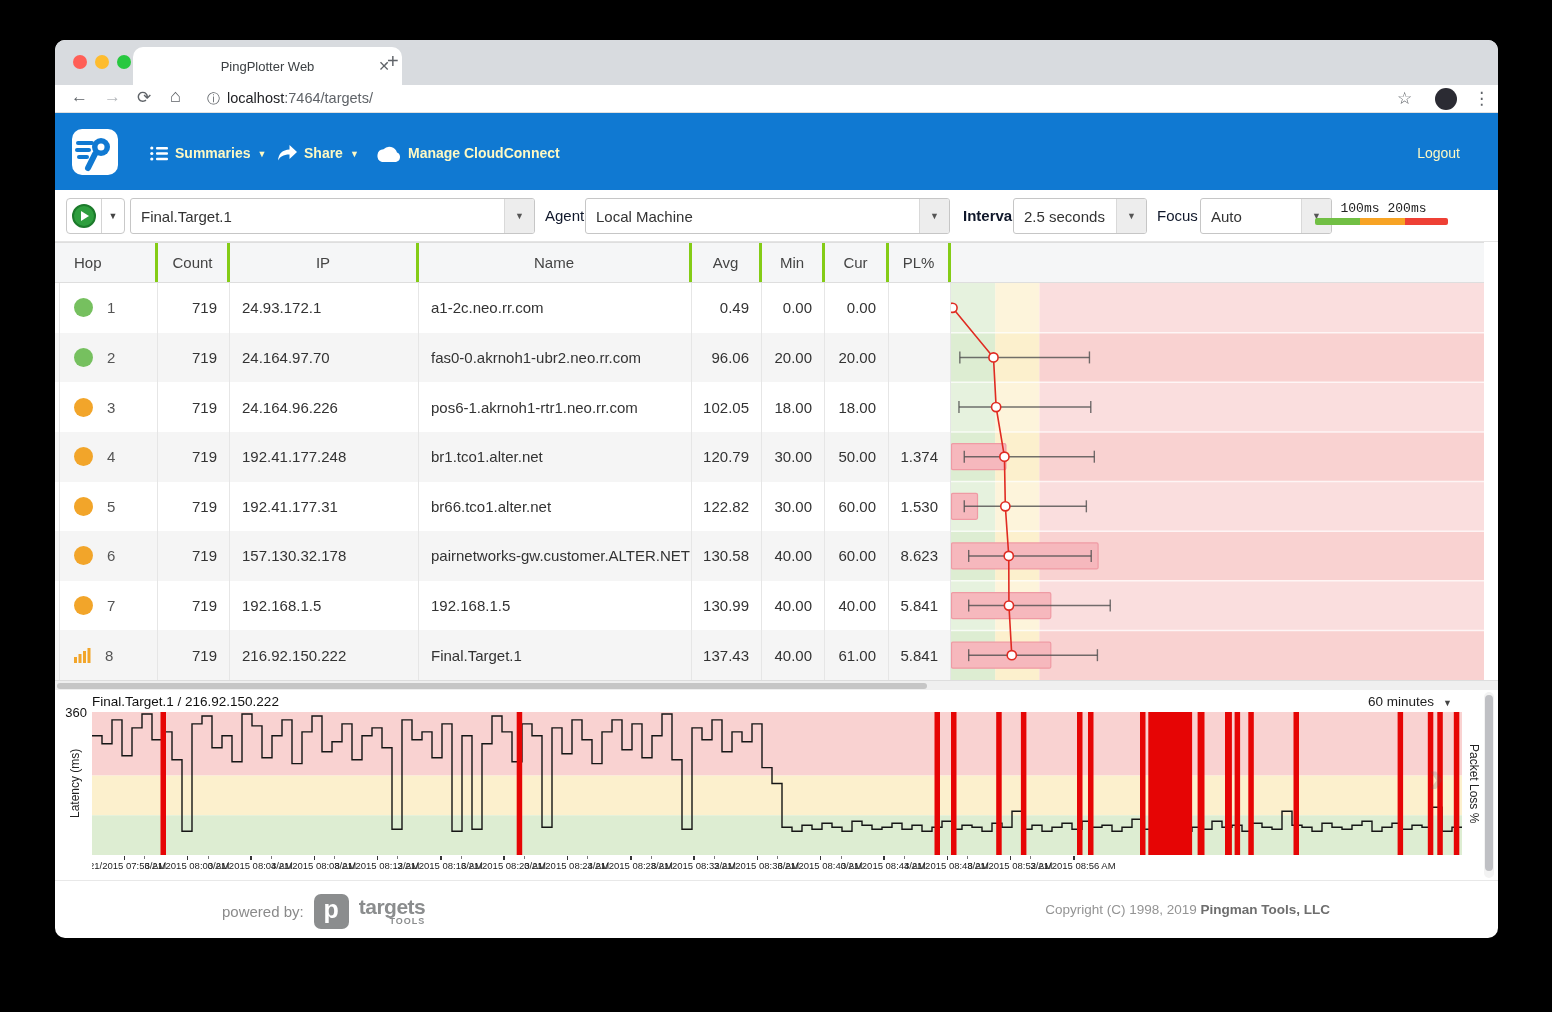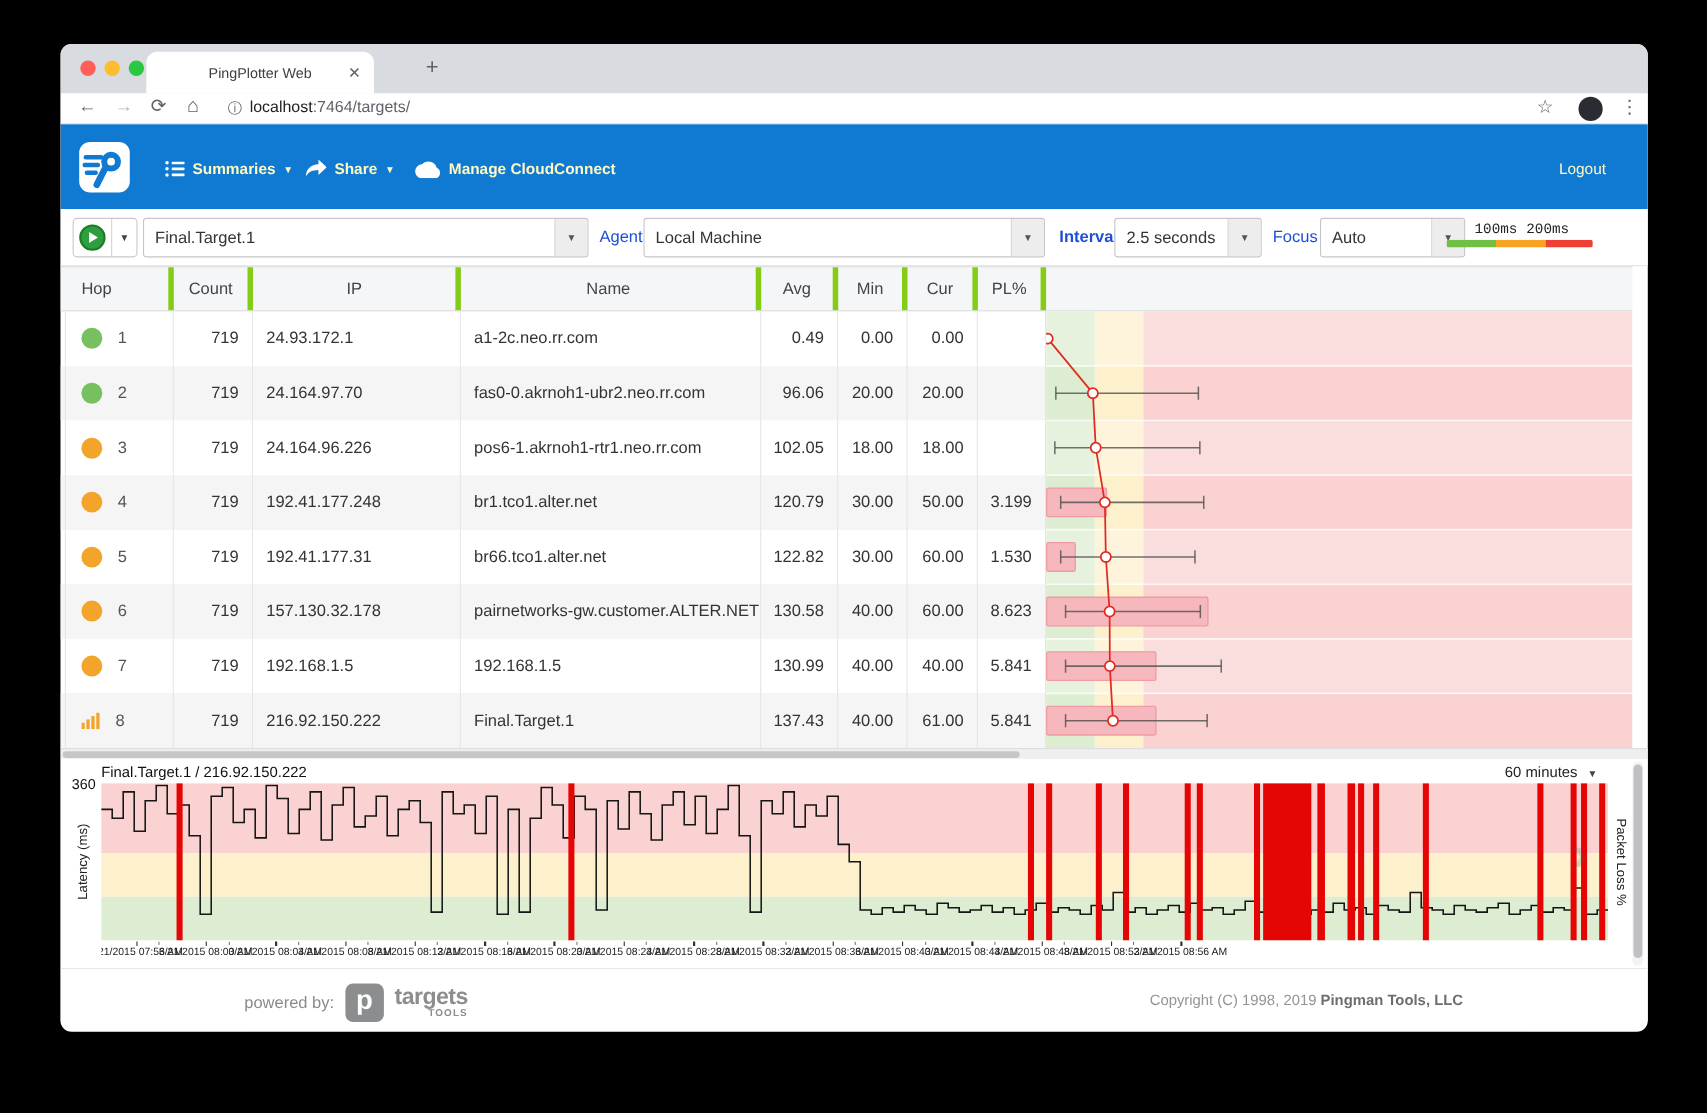--- a/index.html
+++ b/index.html
@@ -6,21 +6,21 @@
     font-family:"Liberation Sans","DejaVu Sans",sans-serif;-webkit-font-smoothing:antialiased;}
   *{box-sizing:border-box;}
   .window{position:absolute;left:55px;top:40px;width:1443px;height:898px;background:#fff;
     border-radius:10px;overflow:hidden;box-shadow:0 25px 70px rgba(0,0,0,.65);}
   
   .tabstrip{position:absolute;left:0;top:0;width:1443px;height:45px;background:#d8dbdf;}
   .traffic{position:absolute;top:15px;width:14px;height:14px;border-radius:50%;}
   .tl-red{left:18px;background:#ff5f57;}
   .tl-yellow{left:40px;background:#febc2e;}
   .tl-green{left:62px;background:#28c840;}
-  .tab{position:absolute;left:78px;top:7px;width:207px;height:38px;background:#fff;
+  .tab{position:absolute;left:78px;top:7px;width:269px;height:38px;background:#fff;
     border-radius:10px 10px 0 0;display:flex;align-items:center;justify-content:center;}
   .tab-title{font-size:13px;color:#3c4043;}
   .tab-close{position:absolute;right:12px;top:11px;font-size:14px;color:#5f6368;cursor:default;}
   .new-tab{position:absolute;left:332px;top:10px;font-size:20px;color:#5f6368;}
   .urlbar{position:absolute;left:0;top:45px;width:1443px;height:28px;background:#fff;border-bottom:1px solid #e0e0e0;}
   .nav-ic{position:absolute;top:2px;font-size:17px;color:#5f6368;}
   .url-text{position:absolute;left:172px;top:5px;font-size:14.5px;color:#202124;}
   .url-text .dim{color:#5f6368;}
   .avatar{position:absolute;left:1380px;top:3px;width:22px;height:22px;border-radius:50%;background:#2b2b33;}
   
@@ -37,29 +37,29 @@
   .playcirc{width:24px;height:24px;border-radius:50%;background:#2e9e3e;border:2px solid #1c7a2b;
     display:flex;align-items:center;justify-content:center;}
   .playtri{width:0;height:0;border-left:8px solid #fff;border-top:5px solid transparent;border-bottom:5px solid transparent;margin-left:2px;}
   .playdiv{width:1px;height:100%;background:#d4d4d4;}
   .playcaret{flex:1;text-align:center;font-size:9px;color:#444;}
   .selbox{position:absolute;top:8px;height:36px;border:1px solid #c6c6c6;border-radius:3px;background:#fff;
     display:flex;align-items:center;overflow:hidden;}
   .selbox .val{flex:1;padding-left:10px;font-size:15px;color:#333;white-space:nowrap;}
   .selbox .car{width:30px;height:100%;background:#ededed;border-left:1px solid #d9d9d9;display:flex;
     align-items:center;justify-content:center;font-size:9px;color:#555;}
-  .ctl-label{position:absolute;top:17px;font-size:15px;color:#1d4ed8;}
+  .ctl-label{position:absolute;top:17px;font-size:15px;color:#0f172a;}
   .legend{position:absolute;left:1260px;top:11px;width:133px;height:26px;}
   .legend .lab{position:absolute;top:0;font-size:13px;color:#222;transform:translateX(-50%);font-family:Liberation Mono, monospace;}
   .legend .bar{position:absolute;left:0;top:17px;width:133px;height:7px;border-radius:2px;overflow:hidden;display:flex;}
   
   .thead{position:absolute;left:0;top:202px;width:1429px;height:41px;background:#f5f6f7;
     border-top:1px solid #dedede;border-bottom:1px solid #dedede;display:grid;
     grid-template-columns:5px 98px 72px 189px 273px 70px 63px 64px 62px 533px;align-items:center;}
-  .th{font-size:15px;color:#444;height:100%;display:flex;align-items:center;justify-content:center;border-right:5px solid #84cc16;}
+  .th{font-size:15px;color:#444;height:100%;display:flex;align-items:center;justify-content:center;border-right:3px solid #84cc16;}
   .th.first{justify-content:flex-start;padding-left:14px;}
   .th.last{border-right:none;justify-content:flex-end;padding-right:10px;color:#555;}
   .tbody{position:absolute;left:0;top:243px;width:1429px;height:397px;}
   .trow{position:absolute;left:0;width:1429px;height:49.625px;display:grid;
     grid-template-columns:5px 98px 72px 189px 273px 70px 63px 64px 62px 533px;align-items:center;}
   .trow.alt{background:#f5f5f5;}
   .td{font-size:15px;color:#333;height:100%;display:flex;align-items:center;border-right:1px solid #e6e6e6;}
   .td.num{justify-content:flex-end;padding-right:12px;}
   .td.txt{justify-content:flex-start;padding-left:12px;}
   .td.hopc{justify-content:flex-start;padding-left:14px;gap:14px;}
@@ -273,21 +273,21 @@
         <div class="td hopc">
           <span class="hop-dot" style="background: rgb(242, 165, 42);"></span>
           <span style="color: rgb(85, 85, 85);">4</span>
         </div>
         <div class="td num">719</div>
         <div class="td txt">192.41.177.248</div>
         <div class="td txt">br1.tco1.alter.net</div>
         <div class="td num">120.79</div>
         <div class="td num">30.00</div>
         <div class="td num">50.00</div>
-        <div class="td num">3.199</div>
+        <div class="td num">1.374</div>
         <div class="td chart"></div>
       </div>
       <div class="trow" style="top: 198.5px;">
         <div class="td "></div>
         <div class="td hopc">
           <span class="hop-dot" style="background: rgb(242, 165, 42);"></span>
           <span style="color: rgb(85, 85, 85);">5</span>
         </div>
         <div class="td num">719</div>
         <div class="td txt">192.41.177.31</div>

